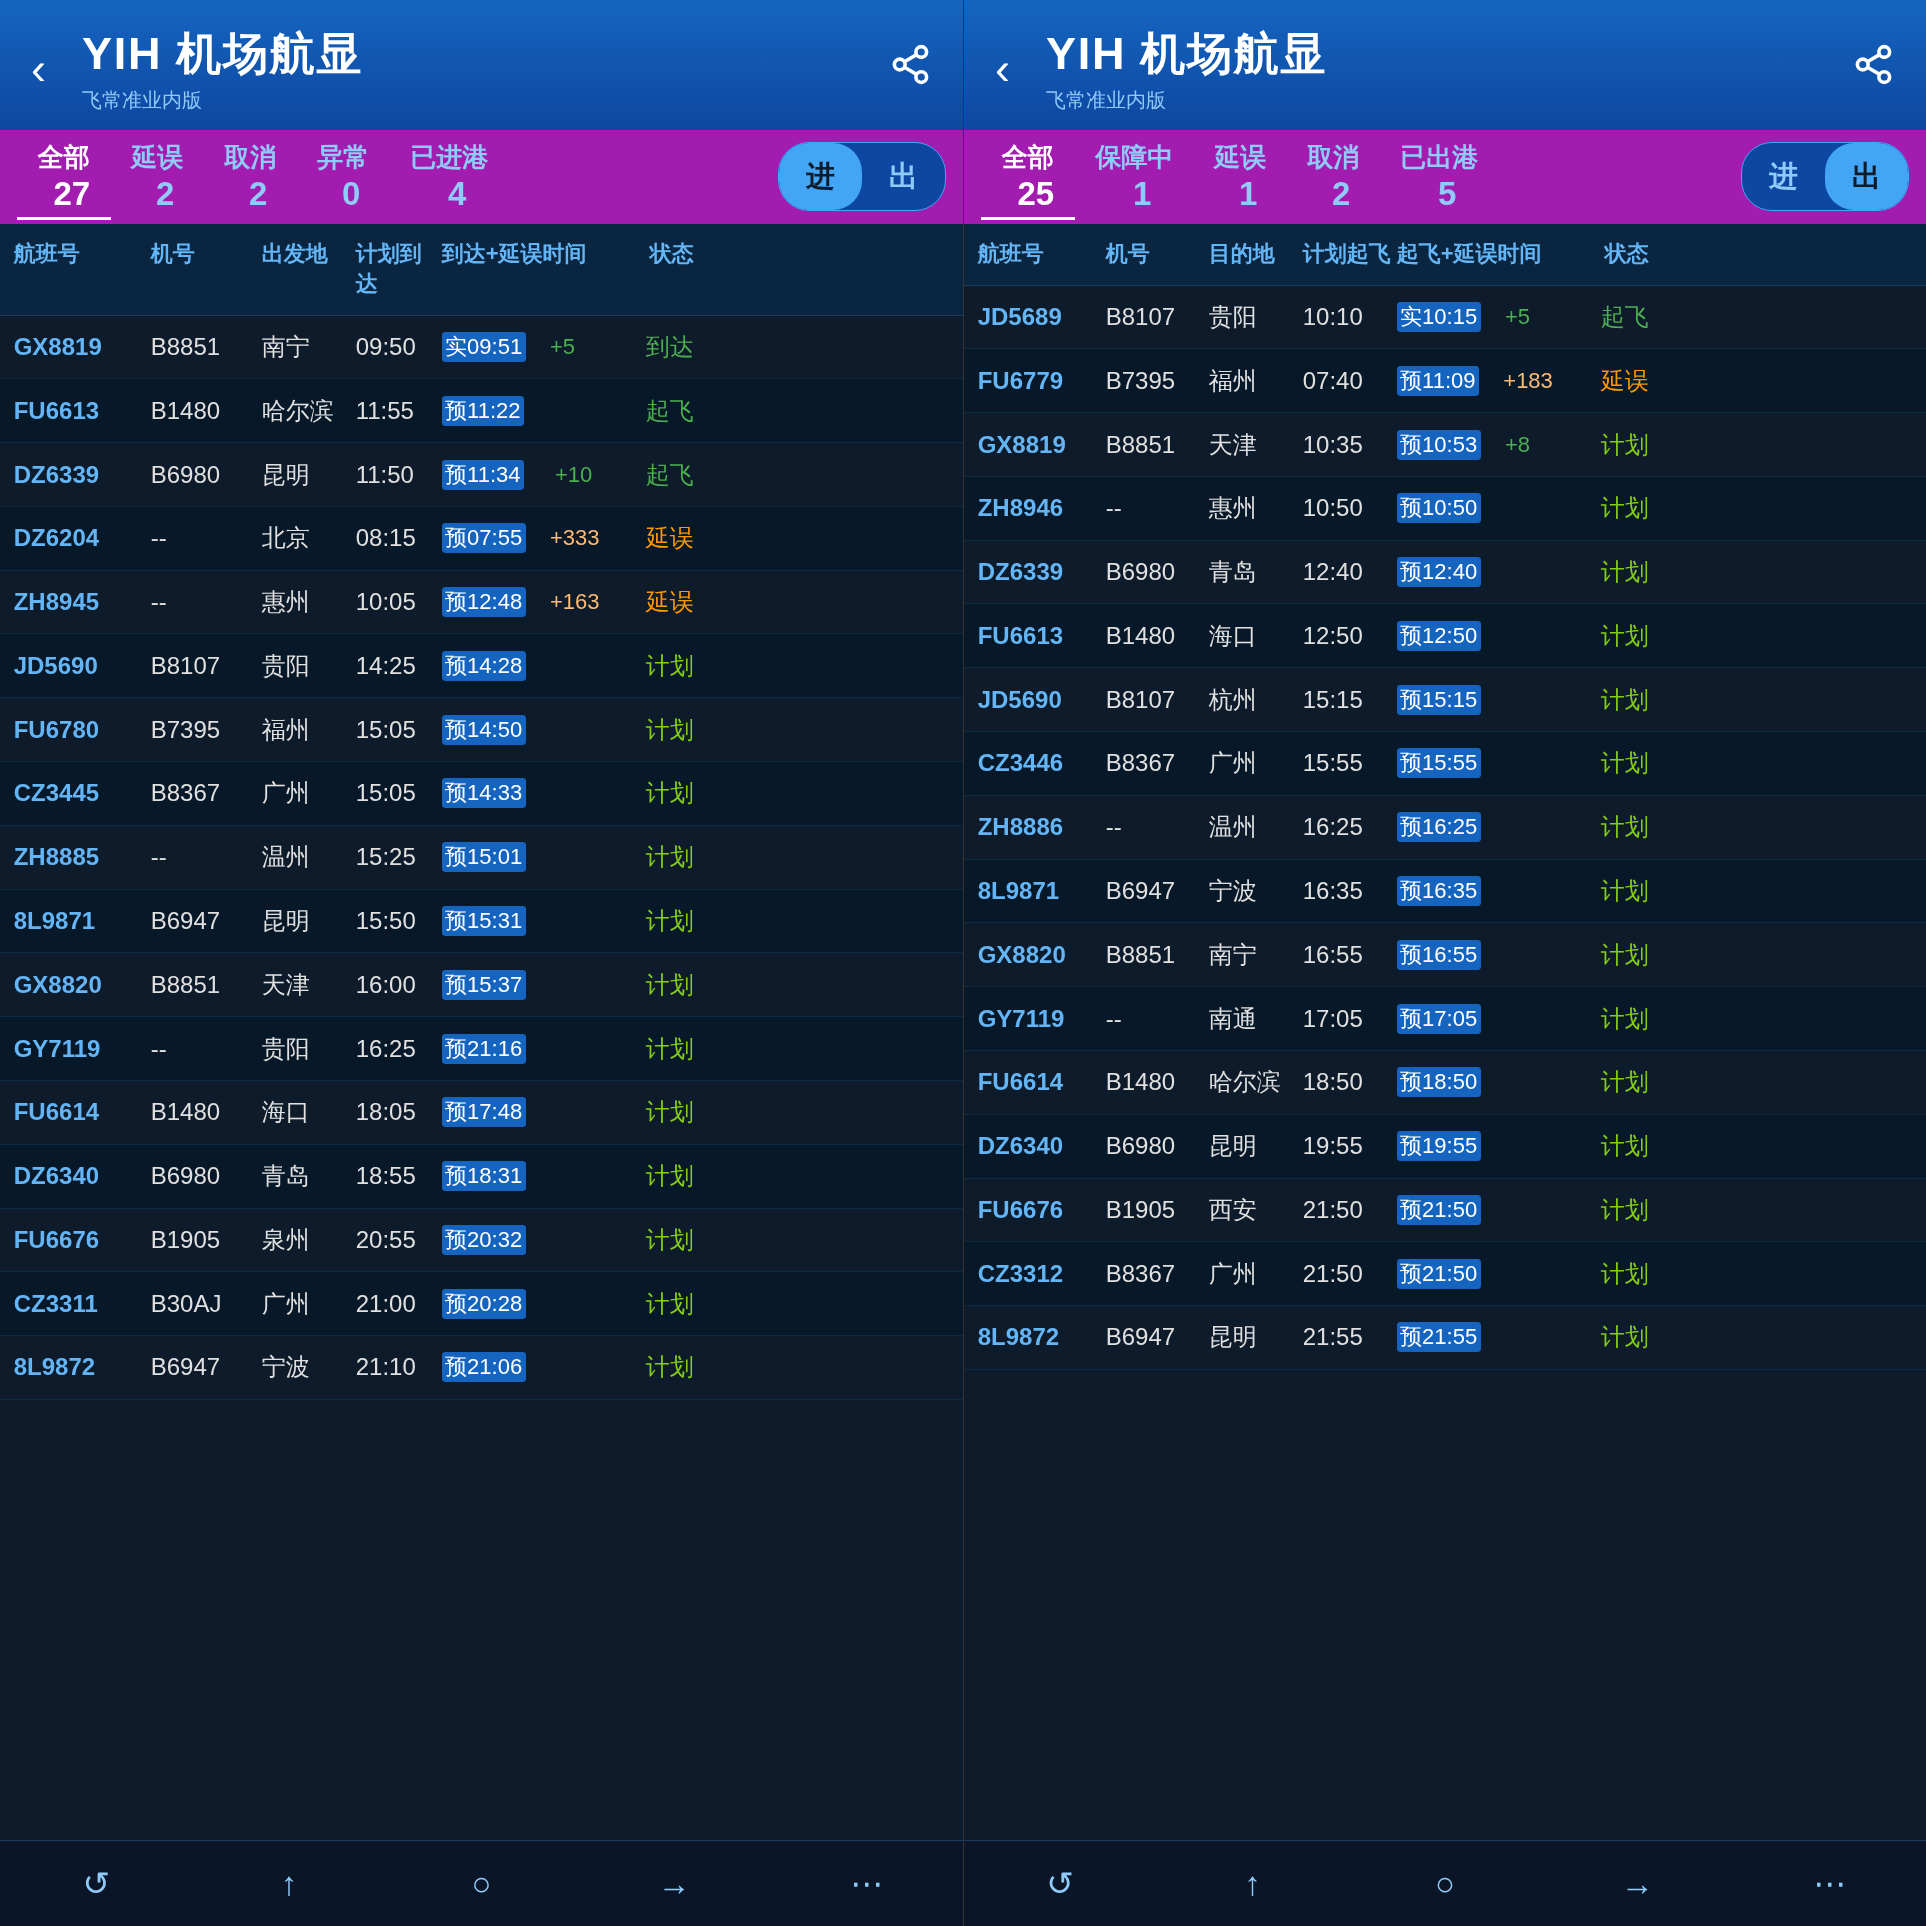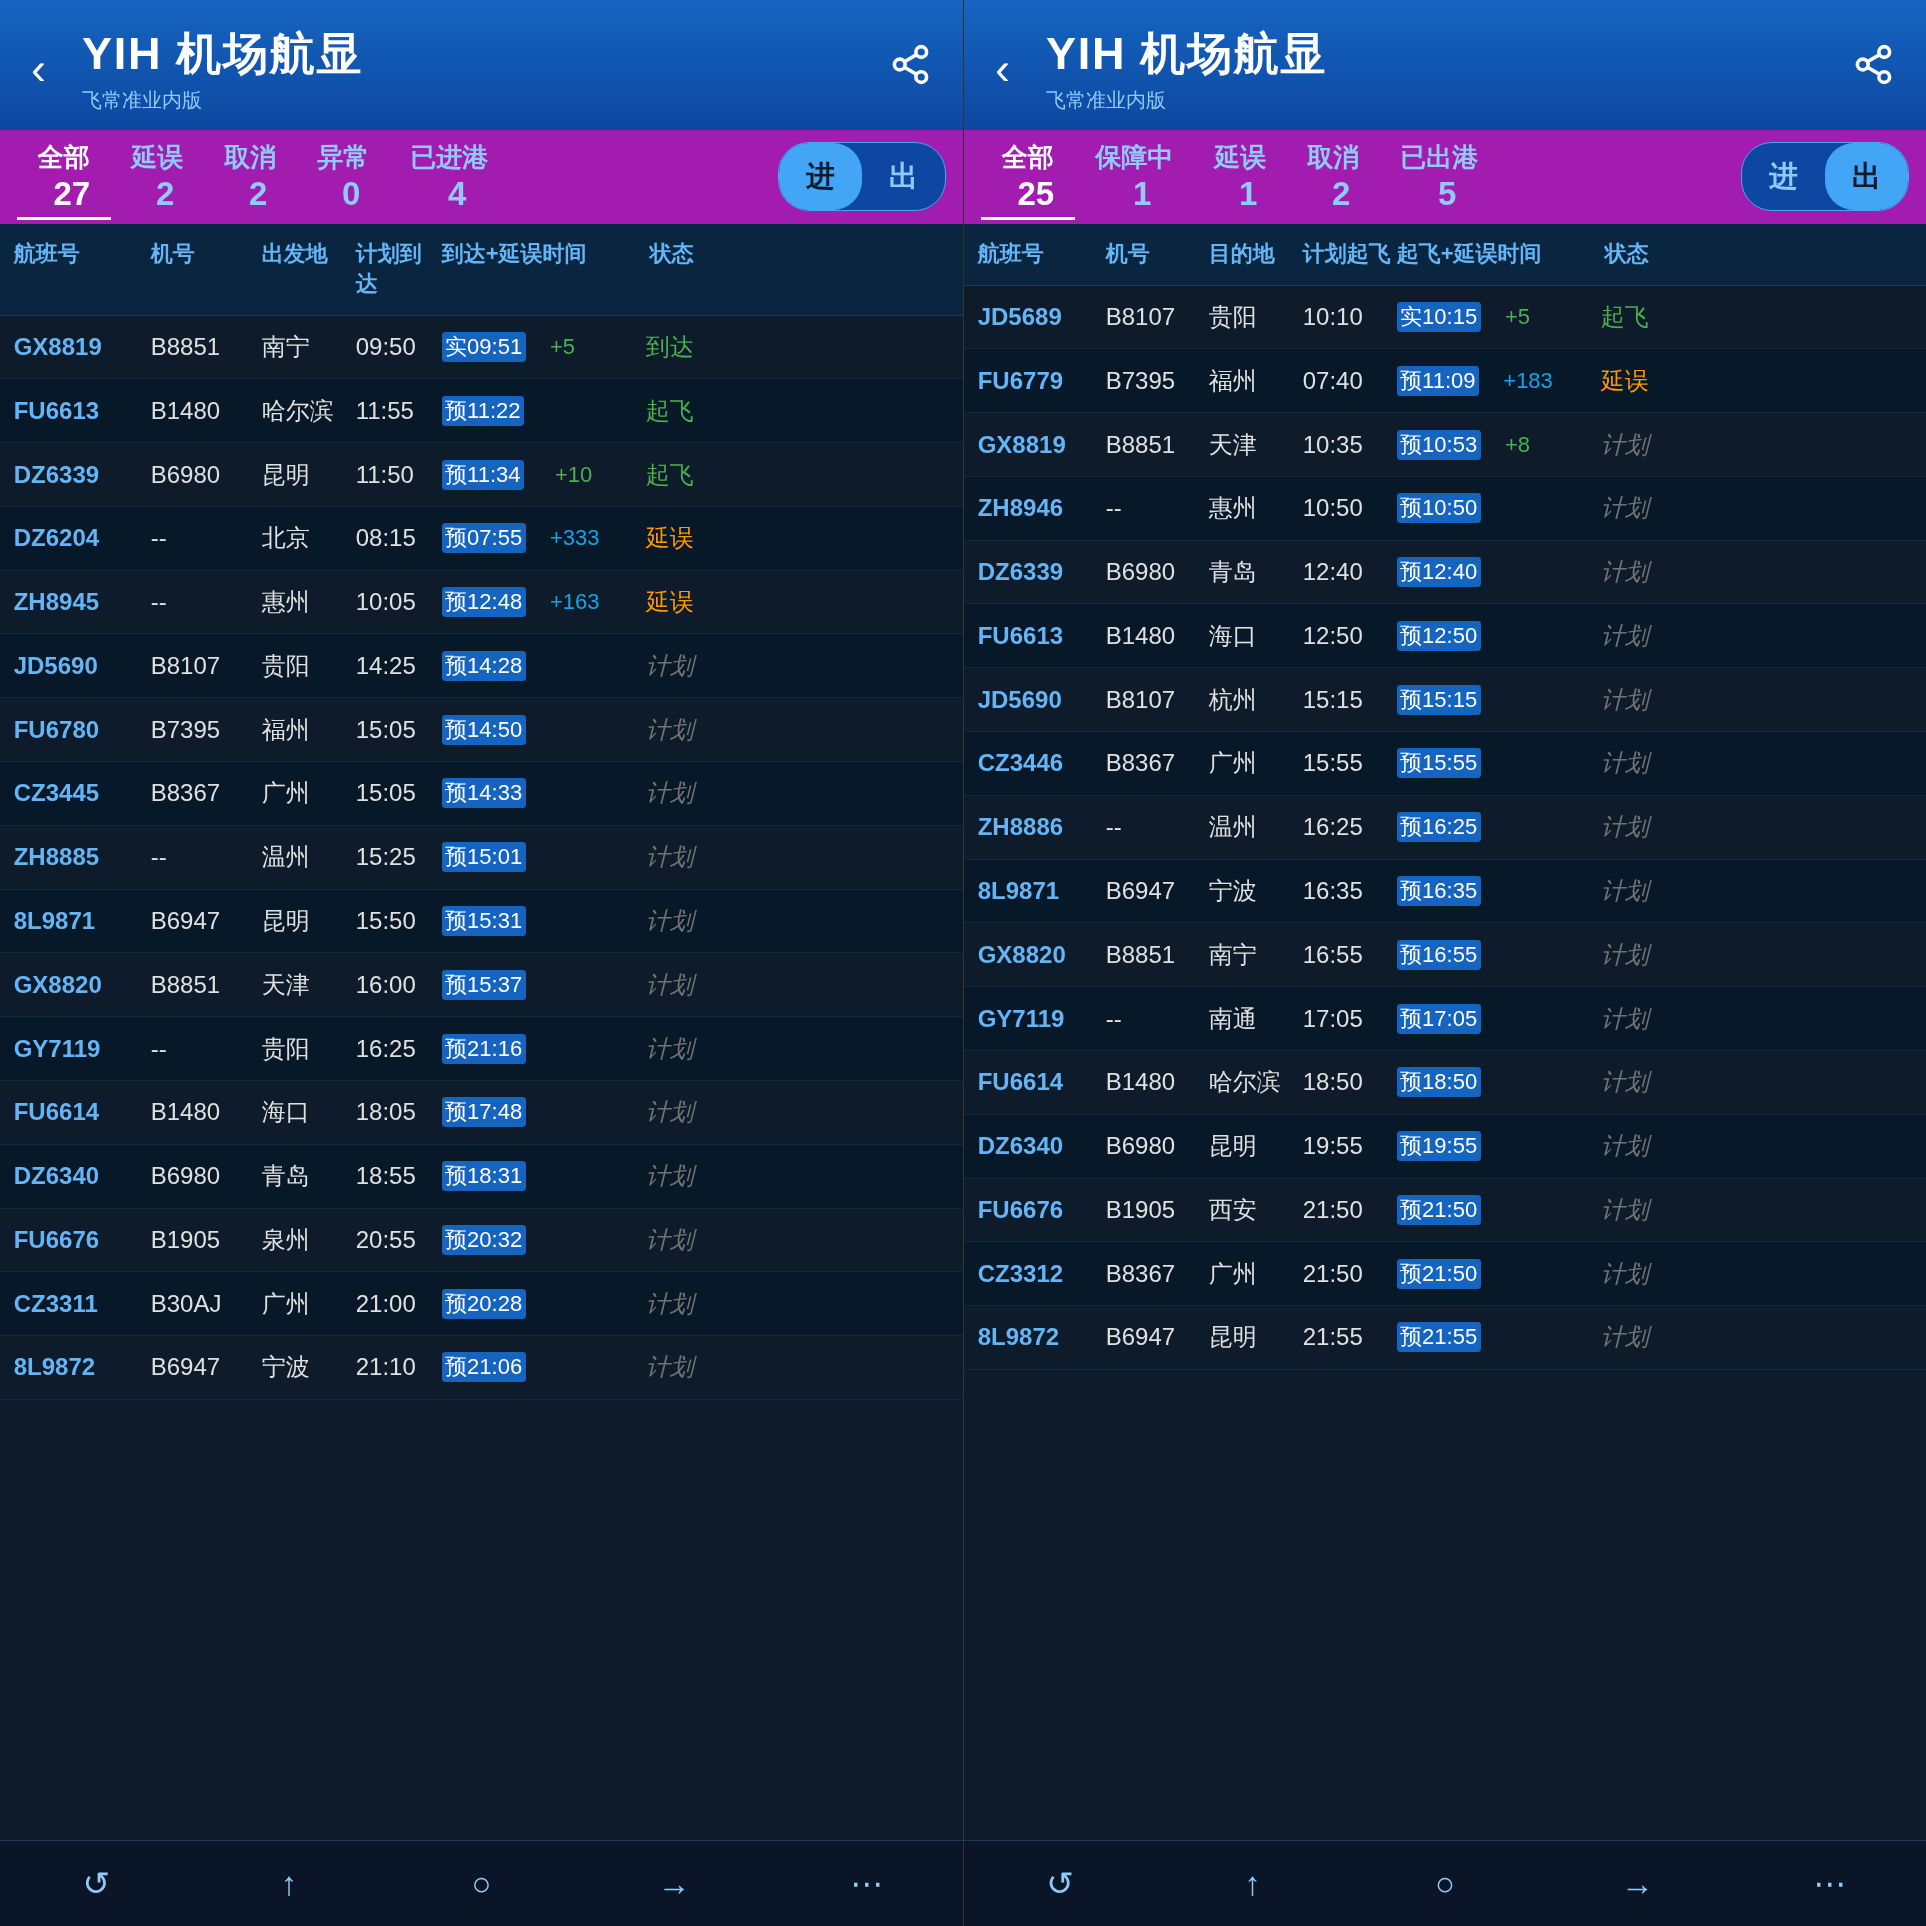--- a/index.html
+++ b/index.html
@@ -156,24 +156,24 @@
     .dep .col-flight { width: 128px; }
     .dep .col-plane { width: 103px; }
     .dep .col-dest { width: 94px; }
     .dep .col-plan { width: 94px; }
     .dep .col-actual { width: 158px; }
     .dep .col-status { width: 94px; text-align: right; }
 
     .status-arrive { color: #4caf50; }
     .status-takeoff { color: #4caf50; }
     .status-delay { color: #ff9800; }
-    .status-plan { color: #737373; font-style: italic; }
+    .status-plan { color: #84cc16; }
 
     .delta-pos { color: #4caf50; }
-    .delta-orange { color: #0ea5e9; }
+    .delta-orange { color: #fdba74; }
 
     .predicted {
       background: #1565c0;
       color: white;
       border-radius: 3.4px;
       padding: 0 3.4px;
       font-size: 22px;
     }
     .actual-cell {
       display: flex;

